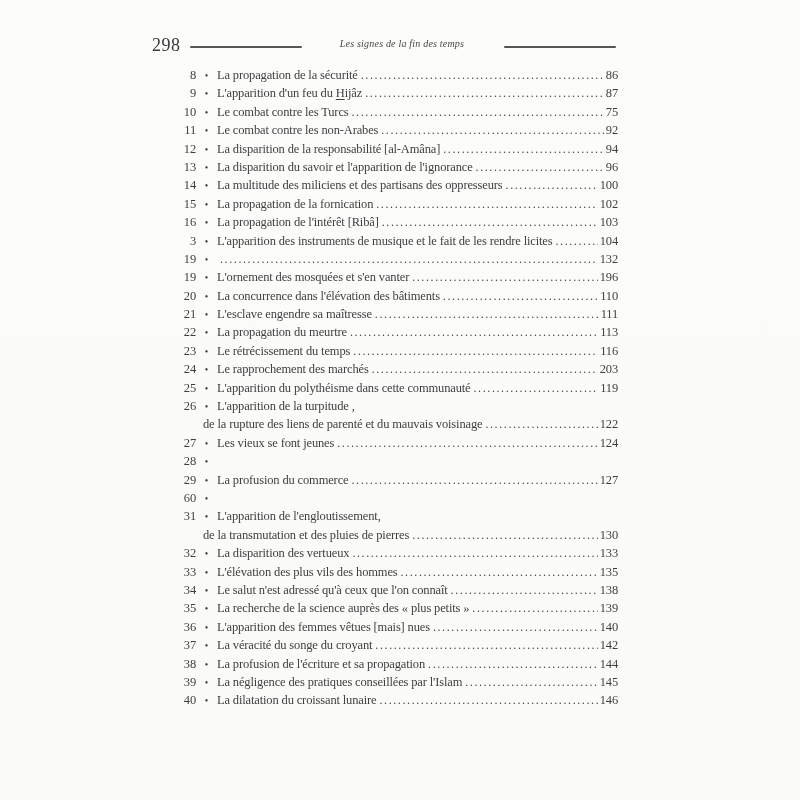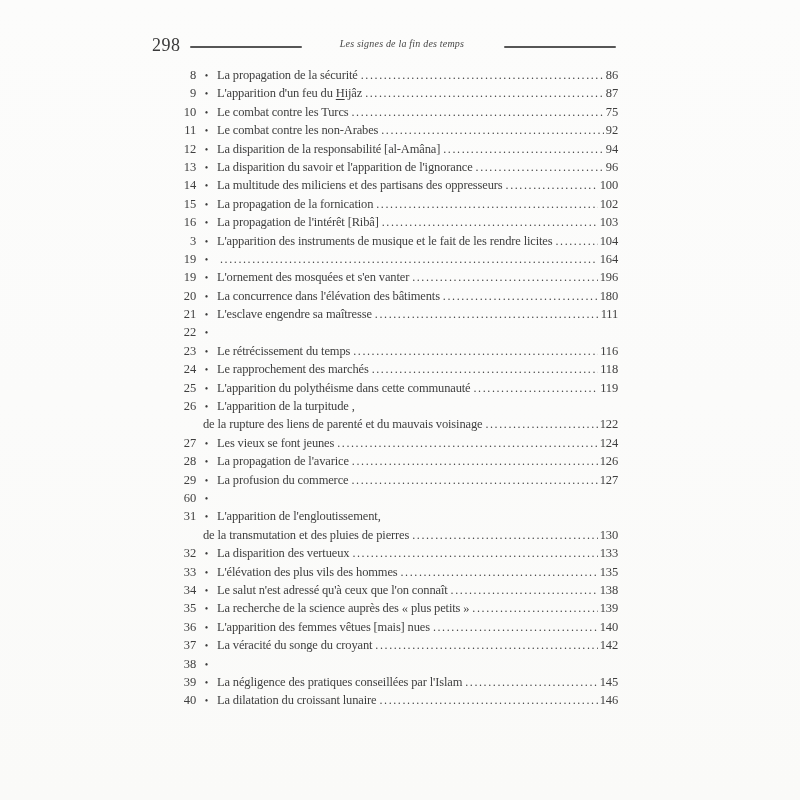--- a/index.html
+++ b/index.html
@@ -159,70 +159,75 @@
           <span class="txt">L'apparition des instruments de musique et le fait de les rendre licites </span>
           <span class="leader"></span>
           <span class="pg">104</span>
         </span>
       </div>
       <div class="row">
         <span class="num">19</span>
         <span class="bullet">•</span>
         <span class="entry">
           <span class="leader"></span>
-          <span class="pg">164</span>
+          <span class="pg">132</span>
         </span>
       </div>
       <div class="row">
         <span class="num">19</span>
         <span class="bullet">•</span>
         <span class="entry">
           <span class="txt">L'ornement des mosquées et s'en vanter</span>
           <span class="leader"></span>
           <span class="pg">196</span>
         </span>
       </div>
       <div class="row">
         <span class="num">20</span>
         <span class="bullet">•</span>
         <span class="entry">
           <span class="txt">La concurrence dans l'élévation des bâtiments</span>
           <span class="leader"></span>
-          <span class="pg">180</span>
+          <span class="pg">110</span>
         </span>
       </div>
       <div class="row">
         <span class="num">21</span>
         <span class="bullet">•</span>
         <span class="entry">
           <span class="txt">L'esclave engendre sa maîtresse</span>
           <span class="leader"></span>
           <span class="pg">111</span>
         </span>
       </div>
       <div class="row">
         <span class="num">22</span>
         <span class="bullet">•</span>
+        <span class="entry">
+          <span class="txt">La propagation du meurtre</span>
+          <span class="leader"></span>
+          <span class="pg">113</span>
+        </span>
       </div>
       <div class="row">
         <span class="num">23</span>
         <span class="bullet">•</span>
         <span class="entry">
           <span class="txt">Le rétrécissement du temps</span>
           <span class="leader"></span>
           <span class="pg">116</span>
         </span>
       </div>
       <div class="row">
         <span class="num">24</span>
         <span class="bullet">•</span>
         <span class="entry">
           <span class="txt">Le rapprochement des marchés</span>
           <span class="leader"></span>
-          <span class="pg">118</span>
+          <span class="pg">203</span>
         </span>
       </div>
       <div class="row">
         <span class="num">25</span>
         <span class="bullet">•</span>
         <span class="entry">
           <span class="txt">L'apparition du polythéisme dans cette communauté</span>
           <span class="leader"></span>
           <span class="pg">119</span>
         </span>
@@ -247,25 +252,20 @@
         <span class="bullet">•</span>
         <span class="entry">
           <span class="txt">Les vieux se font jeunes</span>
           <span class="leader"></span>
           <span class="pg">124</span>
         </span>
       </div>
       <div class="row">
         <span class="num">28</span>
         <span class="bullet">•</span>
-        <span class="entry">
-          <span class="txt">La propagation de l'avarice </span>
-          <span class="leader"></span>
-          <span class="pg">126</span>
-        </span>
       </div>
       <div class="row">
         <span class="num">29</span>
         <span class="bullet">•</span>
         <span class="entry">
           <span class="txt">La profusion du commerce</span>
           <span class="leader"></span>
           <span class="pg">127</span>
         </span>
       </div>
@@ -338,20 +338,25 @@
         <span class="bullet">•</span>
         <span class="entry">
           <span class="txt">La véracité du songe du croyant </span>
           <span class="leader"></span>
           <span class="pg">142</span>
         </span>
       </div>
       <div class="row">
         <span class="num">38</span>
         <span class="bullet">•</span>
+        <span class="entry">
+          <span class="txt">La profusion de l'écriture et sa propagation </span>
+          <span class="leader"></span>
+          <span class="pg">144</span>
+        </span>
       </div>
       <div class="row">
         <span class="num">39</span>
         <span class="bullet">•</span>
         <span class="entry">
           <span class="txt">La négligence des pratiques conseillées par l'Islam</span>
           <span class="leader"></span>
           <span class="pg">145</span>
         </span>
       </div>

